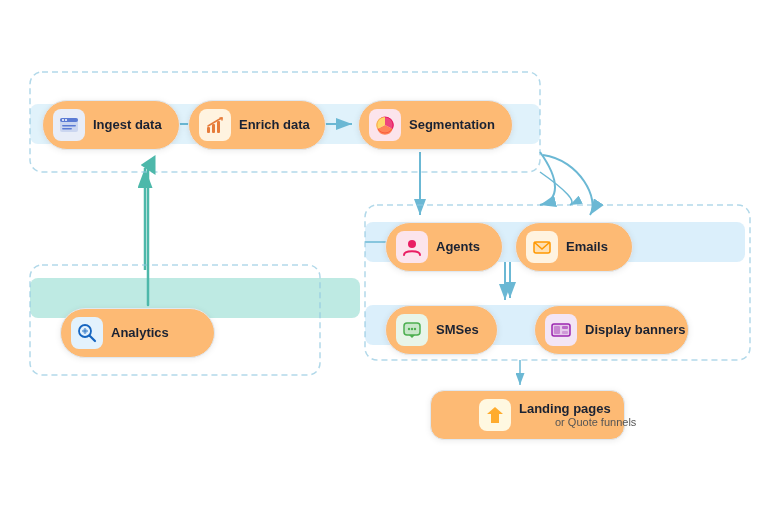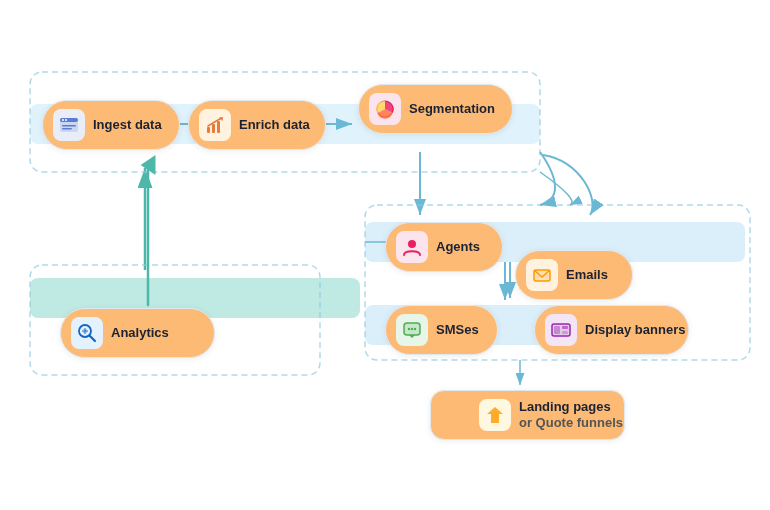--- a/index.html
+++ b/index.html
@@ -128,21 +128,21 @@
         <rect x="2" y="12" width="3" height="6" rx="1" fill="#e67c3b"></rect>
         <rect x="7" y="9" width="3" height="9" rx="1" fill="#e67c3b"></rect>
         <rect x="12" y="6" width="3" height="12" rx="1" fill="#e67c3b"></rect>
         <polyline points="3,11 8,8 13,5 17,3" stroke="#e67c3b" stroke-width="1.5" fill="none" stroke-linecap="round"></polyline>
         <polyline points="15,3 17,3 17,5" stroke="#e67c3b" stroke-width="1.5" fill="none" stroke-linecap="round"></polyline>
       </svg>
     </div>
     <span class="card-label">Enrich data</span>
   </div>
 
-  <div class="card" style="left:358px; top:84px; width:155px;">
+  <div class="card" style="left:358px; top:100px; width:155px;">
     <div class="card-icon" style="background:#fce4ec;">
       <svg width="20" height="20" viewBox="0 0 20 20" fill="none">
         <circle cx="10" cy="10" r="8" fill="none" stroke="#e91e63" stroke-width="1"></circle>
         <path d="M10 10 L10 2 A8 8 0 0 1 17.66 14 Z" fill="#e91e63" opacity="0.8"></path>
         <path d="M10 10 L17.66 14 A8 8 0 0 1 2.34 14 Z" fill="#ff6b35" opacity="0.8"></path>
         <path d="M10 10 L2.34 14 A8 8 0 0 1 10 2 Z" fill="#ffd54f" opacity="0.8"></path>
       </svg>
     </div>
     <span class="card-label">Segmentation</span>
   </div>
@@ -150,21 +150,21 @@
   <div class="card" style="left:385px; top:222px; width:118px;">
     <div class="card-icon" style="background:#fce4ec;">
       <svg width="20" height="20" viewBox="0 0 20 20" fill="none">
         <circle cx="10" cy="7" r="4" fill="#e91e63"></circle>
         <path d="M2 18 C2 13 18 13 18 18" stroke="#e91e63" stroke-width="2" fill="none" stroke-linecap="round"></path>
       </svg>
     </div>
     <span class="card-label">Agents</span>
   </div>
 
-  <div class="card" style="left:515px; top:222px; width:118px;margin-top:28px;">
+  <div class="card" style="left:515px; top:222px; width:118px;">
     <div class="card-icon" style="background:#fff3e0;">
       <svg width="20" height="20" viewBox="0 0 20 20" fill="none">
         <rect x="2" y="5" width="16" height="11" rx="2" fill="#ff9800" opacity="0.2"></rect>
         <rect x="2" y="5" width="16" height="11" rx="2" stroke="#ff9800" stroke-width="1.5" fill="none"></rect>
         <polyline points="2,5 10,12 18,5" stroke="#ff9800" stroke-width="1.5" fill="none"></polyline>
       </svg>
     </div>
     <span class="card-label">Emails</span>
   </div>
 
@@ -210,21 +210,21 @@
   </div>
 
   <div class="card" style="left:430px; top:390px; width:195px; border-radius:14px;padding-left:48px;">
     <div class="card-icon" style="background:#fff8e1;">
       <svg width="22" height="22" viewBox="0 0 22 22" fill="none">
         <polygon points="11,3 19,10 15,10 15,19 7,19 7,10 3,10" fill="#ff9800" opacity="0.8"></polygon>
       </svg>
     </div>
     <div style="display:flex; flex-direction:column;">
       <span class="card-label">Landing pages</span>
-      <span class="card-label" style="font-weight:700; font-size:13px; color:#555;">or Quote funnels</span>
+      <span class="card-label" style="font-weight:400; font-size:11px; color:#555;margin-left:36px;">or Quote funnels</span>
     </div>
   </div>
 
   <svg style="position:absolute;top:0;left:0;width:770px;height:510px;pointer-events:none;">
 
     <line x1="148" y1="305" x2="148" y2="165" stroke="#4db8aa" stroke-width="2.5" stroke-linecap="round" marker-end="url(#arrowhead-teal2)"></line>
     <defs>
       <marker id="arrowhead-teal2" markerWidth="8" markerHeight="6" refX="4" refY="3" orient="auto">
         <polygon points="0 6, 4 0, 8 6" fill="#4db8aa"></polygon>
       </marker>

